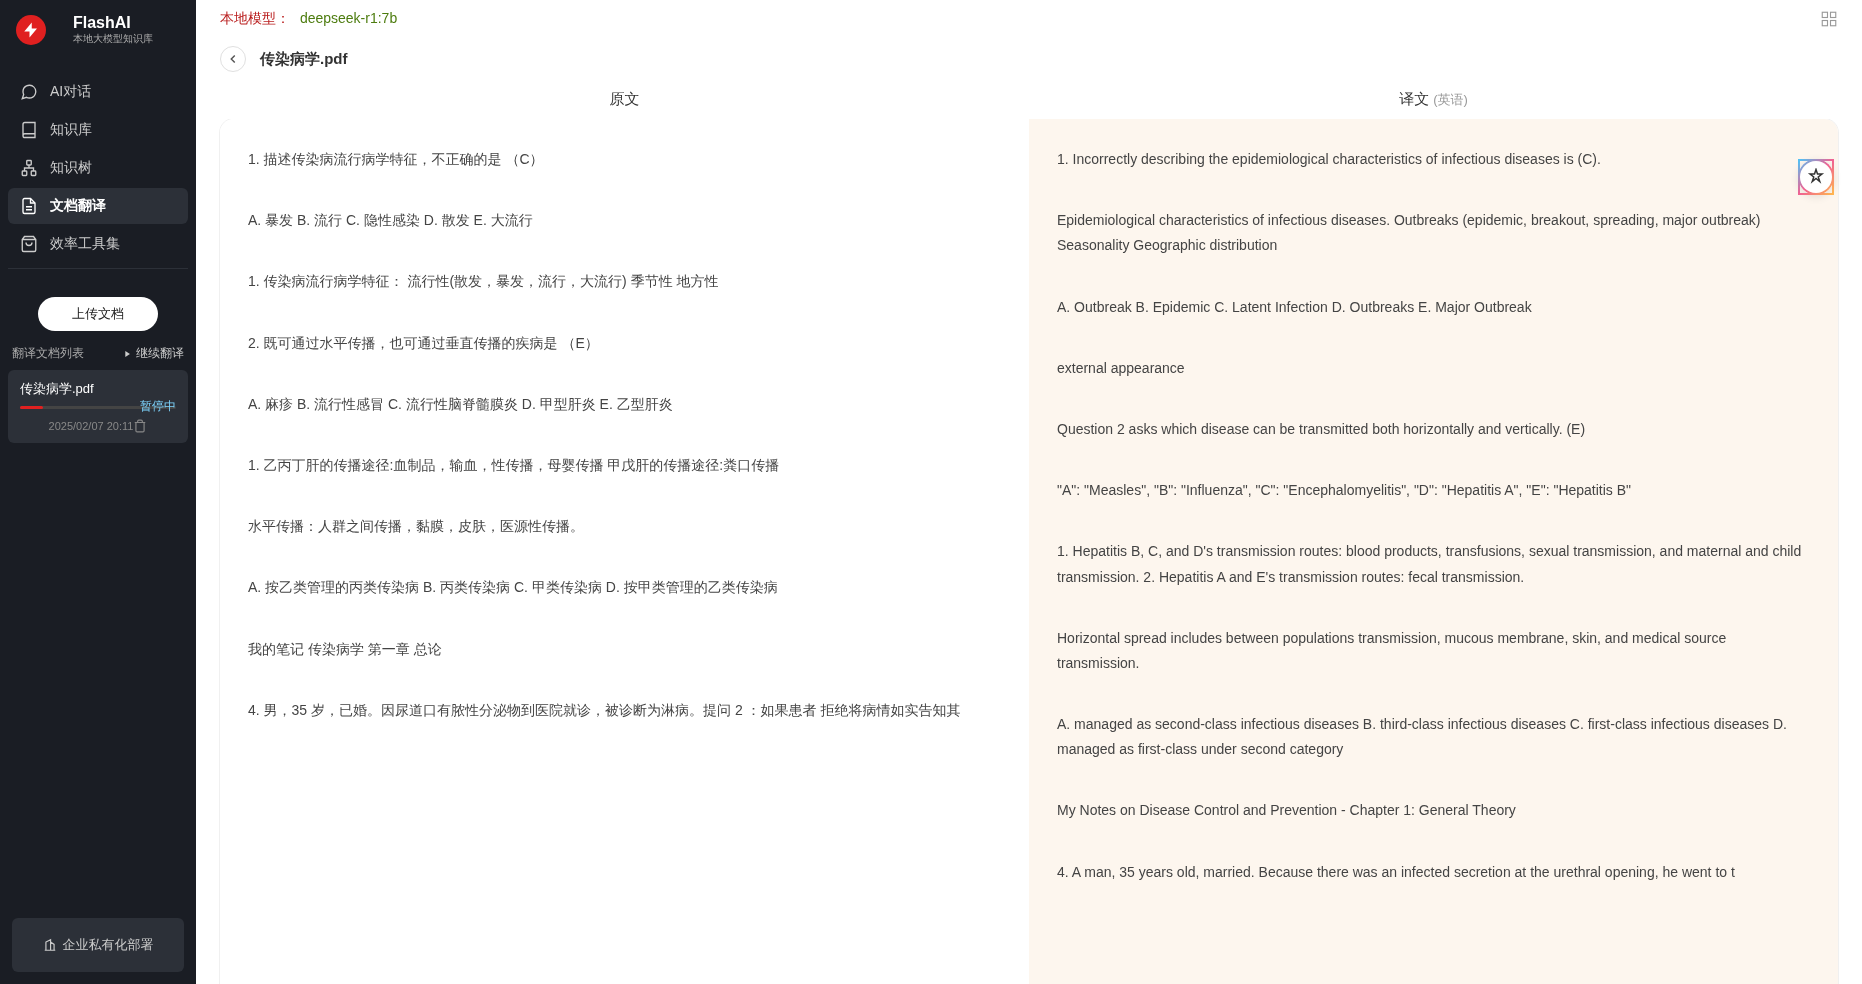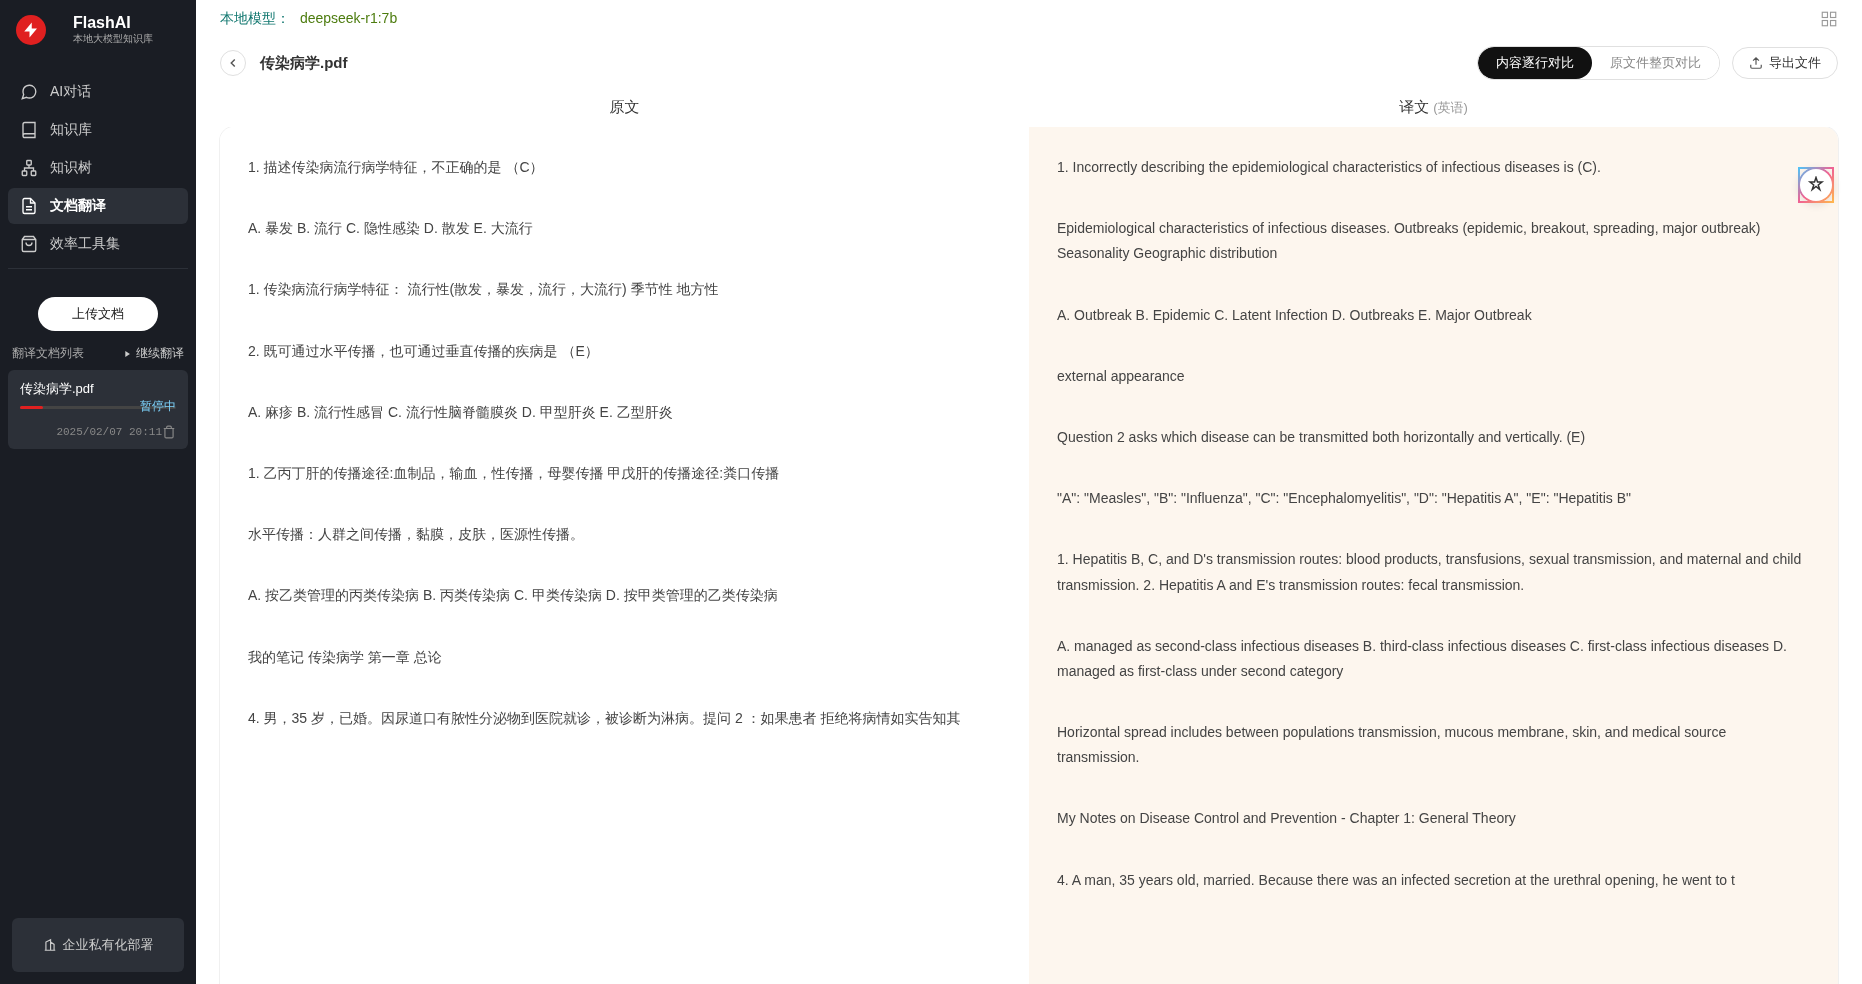--- a/index.html
+++ b/index.html
@@ -23,30 +23,30 @@
 .upload-btn { margin: 14px 0 0 0; background: #fff; color: #222; border-radius: 18px; padding: 8px 12px; text-align: center; font-size: 13px; cursor: pointer; width: 120px; align-self: center; }
 
 .list-header { display: flex; justify-content: space-between; align-items: center; padding: 14px 12px 8px 12px; font-size: 12px; color: #aaa; }
 .continue-link { display: flex; align-items: center; gap: 4px; color: #ccc; cursor: pointer; }
 
 .doc-card { background: #2c3038; margin: 0 8px; border-radius: 6px; padding: 10px 12px; position: relative; }
 .doc-name { font-size: 13px; color: #fff; margin-bottom: 8px; }
 .progress { height: 3px; background: #444; border-radius: 2px; margin-bottom: 6px; position: relative; }
 .progress-fill { height: 100%; width: 15%; background: #e02020; border-radius: 2px; }
 .doc-status { position: absolute; right: 12px; top: 28px; font-size: 12px; color: #7dd3fc; }
-.doc-footer { display: flex; justify-content: flex-end; align-items: center; margin-top: 16px; font-family: Liberation Mono, monospace; }
+.doc-footer { display: flex; justify-content: center; align-items: center; margin-top: 10px; }
 .doc-time { font-size: 11px; color: #888; }
 .trash-icon { width: 14px; height: 14px; cursor: pointer; }
 
 .sidebar-footer { margin-top: auto; padding: 12px; }
 .deploy-btn { background: #2c3038; border-radius: 6px; padding: 18px; text-align: center; font-size: 13px; color: #ccc; cursor: pointer; display: flex; align-items: center; justify-content: center; gap: 6px; }
 
 .main { flex: 1; display: flex; flex-direction: column; overflow: hidden; }
 .topbar { display: flex; align-items: center; justify-content: space-between; padding: 10px 24px; font-size: 14px; color: #333; }
-.model-label { color: #0f766e; }
+.model-label { color: #b91c1c; }
 .model-name { color: #4d7c0f; margin-left: 6px; }
 .grid-icon { width: 18px; height: 18px; cursor: pointer; color: #999; }
 
 .secondbar { display: flex; align-items: center; justify-content: space-between; padding: 8px 24px 14px 24px; }
 .back-group { display: flex; align-items: center; gap: 14px; }
 .back-btn { width: 26px; height: 26px; border: 1px solid #e0e0e0; border-radius: 50%; display: flex; align-items: center; justify-content: center; cursor: pointer; background: #fff; }
 .doc-title { font-size: 15px; font-weight: 600; }
 .controls { display: flex; align-items: center; gap: 12px; }
 .pill-group { display: flex; border: 1px solid #e0e0e0; border-radius: 18px; overflow: hidden; }
 .pill { padding: 7px 18px; font-size: 13px; cursor: pointer; background: #fff; color: #888; }
@@ -174,32 +174,20 @@
     </div>
 
     <div class="secondbar">
       <div class="back-group">
         <div class="back-btn">
           <svg width="14" height="14" viewBox="0 0 24 24" fill="none" stroke="#555" stroke-width="2.5">
               <path d="M15 18l-6-6 6-6"></path>
             </svg>
         </div>
         <div class="doc-title">传染病学.pdf</div>
-      </div>
-      <div class="controls">
-        <div class="pill-group">
-          <div class="pill active">内容逐行对比</div>
-          <div class="pill">原文件整页对比</div>
-        </div>
-        <div class="export-btn">
-          <svg width="14" height="14" viewBox="0 0 24 24" fill="none" stroke="#555" stroke-width="2">
-              <path d="M21 15v4a2 2 0 01-2 2H5a2 2 0 01-2-2v-4M17 8l-5-5-5 5M12 3v12"></path>
-            </svg>
-          <span>导出文件</span>
-        </div>
       </div>
     </div>
 
     <div class="headers">
       <div class="col-head">原文</div>
       <div class="col-head">
         <span>译文</span><span class="col-head-sub">(英语)</span>
       </div>
     </div>
 
@@ -219,22 +207,22 @@
             <div class="row">4. 男，35 岁，已婚。因尿道口有脓性分泌物到医院就诊，被诊断为淋病。提问 2 ：如果患者 拒绝将病情如实告知其</div>
           </div>
         <div class="pane right" id="pane-right">
             <div class="row">1. Incorrectly describing the epidemiological characteristics of infectious diseases is (C).</div>
             <div class="row">Epidemiological characteristics of infectious diseases. Outbreaks (epidemic, breakout, spreading, major outbreak) Seasonality Geographic distribution</div>
             <div class="row">A. Outbreak B. Epidemic C. Latent Infection D. Outbreaks E. Major Outbreak</div>
             <div class="row">external appearance</div>
             <div class="row">Question 2 asks which disease can be transmitted both horizontally and vertically. (E)</div>
             <div class="row">"A": "Measles", "B": "Influenza", "C": "Encephalomyelitis", "D": "Hepatitis A", "E": "Hepatitis B"</div>
             <div class="row">1. Hepatitis B, C, and D's transmission routes: blood products, transfusions, sexual transmission, and maternal and child transmission. 2. Hepatitis A and E's transmission routes: fecal transmission.</div>
+            <div class="row">Horizontal spread includes between populations transmission, mucous membrane, skin, and medical source transmission.</div>
             <div class="row">A. managed as second-class infectious diseases B. third-class infectious diseases C. first-class infectious diseases D. managed as first-class under second category</div>
-            <div class="row">Horizontal spread includes between populations transmission, mucous membrane, skin, and medical source transmission.</div>
             <div class="row">My Notes on Disease Control and Prevention - Chapter 1: General Theory</div>
             <div class="row">4. A man, 35 years old, married. Because there was an infected secretion at the urethral opening, he went to t</div>
           </div>
       </div>
       <div class="floating-badge">
         <svg viewBox="0 0 24 24" fill="none" stroke="#333" stroke-width="2">
             <path d="M12 2l2 6h6l-5 4 2 6-5-4-5 4 2-6-5-4h6z"></path>
           </svg>
       </div>
     </div>

